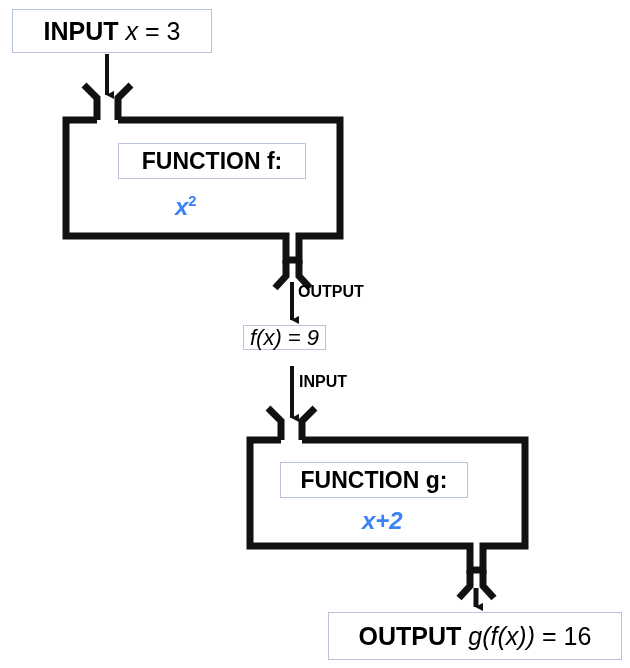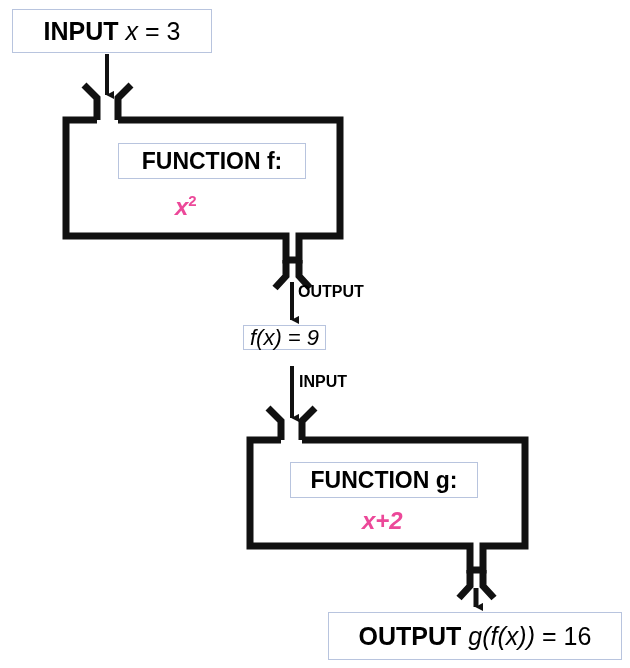--- a/index.html
+++ b/index.html
@@ -53,29 +53,29 @@
     font-size: 25px;
   }
 
   
   #fn-f-label {
     left: 118px; top: 143px;
     width: 188px; height: 36px;
     font-size: 23px;
   }
   #fn-g-label {
-    left: 290px; top: 462px;
+    left: 280px; top: 462px;
     width: 188px; height: 36px;
     font-size: 23px;
   }
 
   
   .expr {
     position: absolute;
-    color: #ec4899;
+    color: #3b82f6;
     font-style: italic;
     font-weight: bold;
     font-size: 24px;
     white-space: nowrap;
   }
   #expr-f { left: 175px; top: 192px; }
   #expr-g { left: 362px; top: 507px; }
   #expr-f .sup {
     font-size: 15px;
     font-style: normal;

